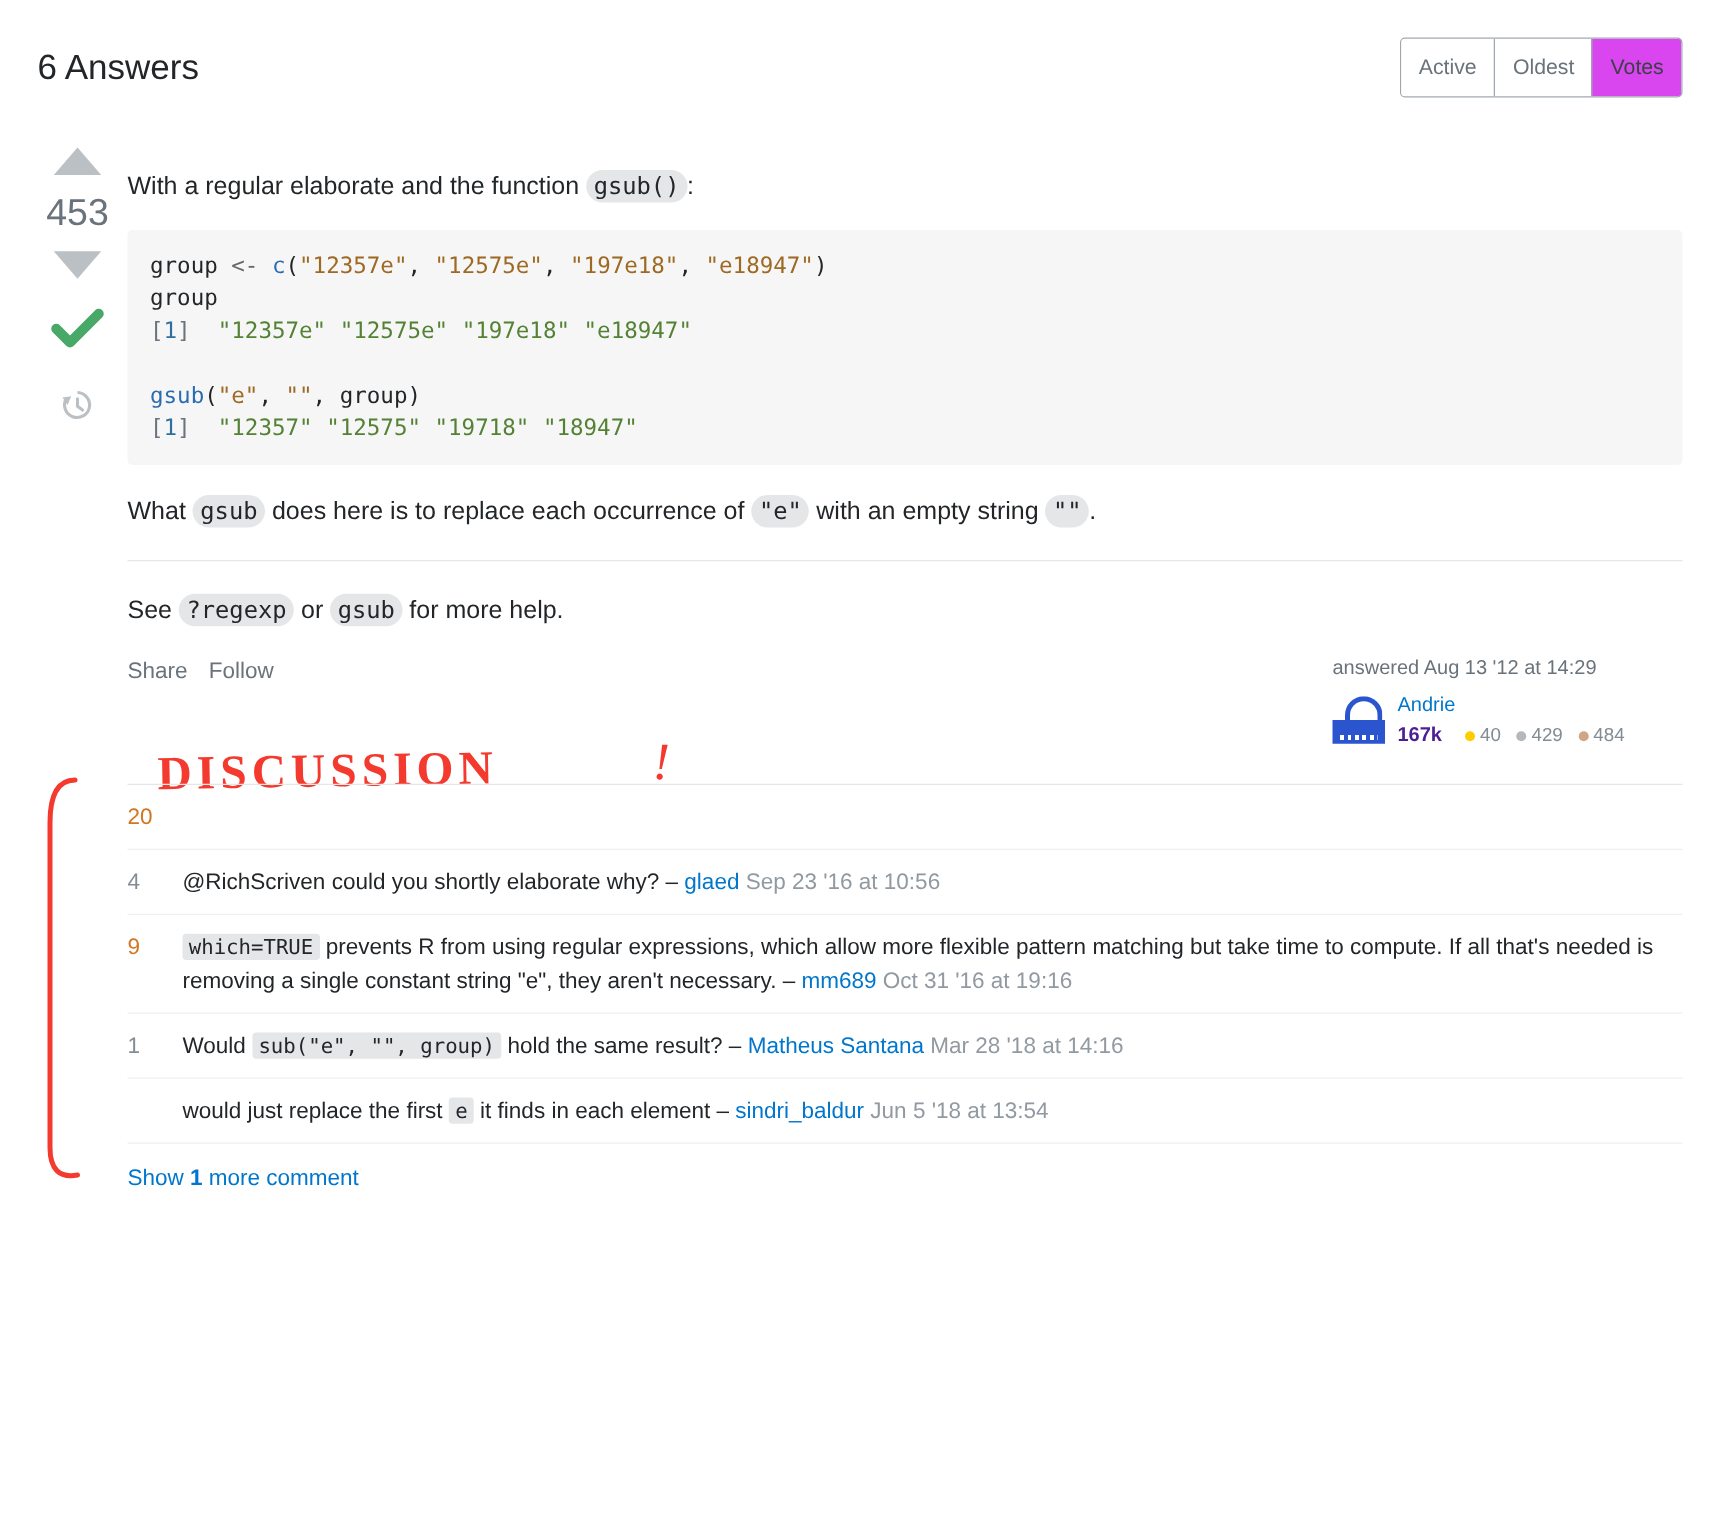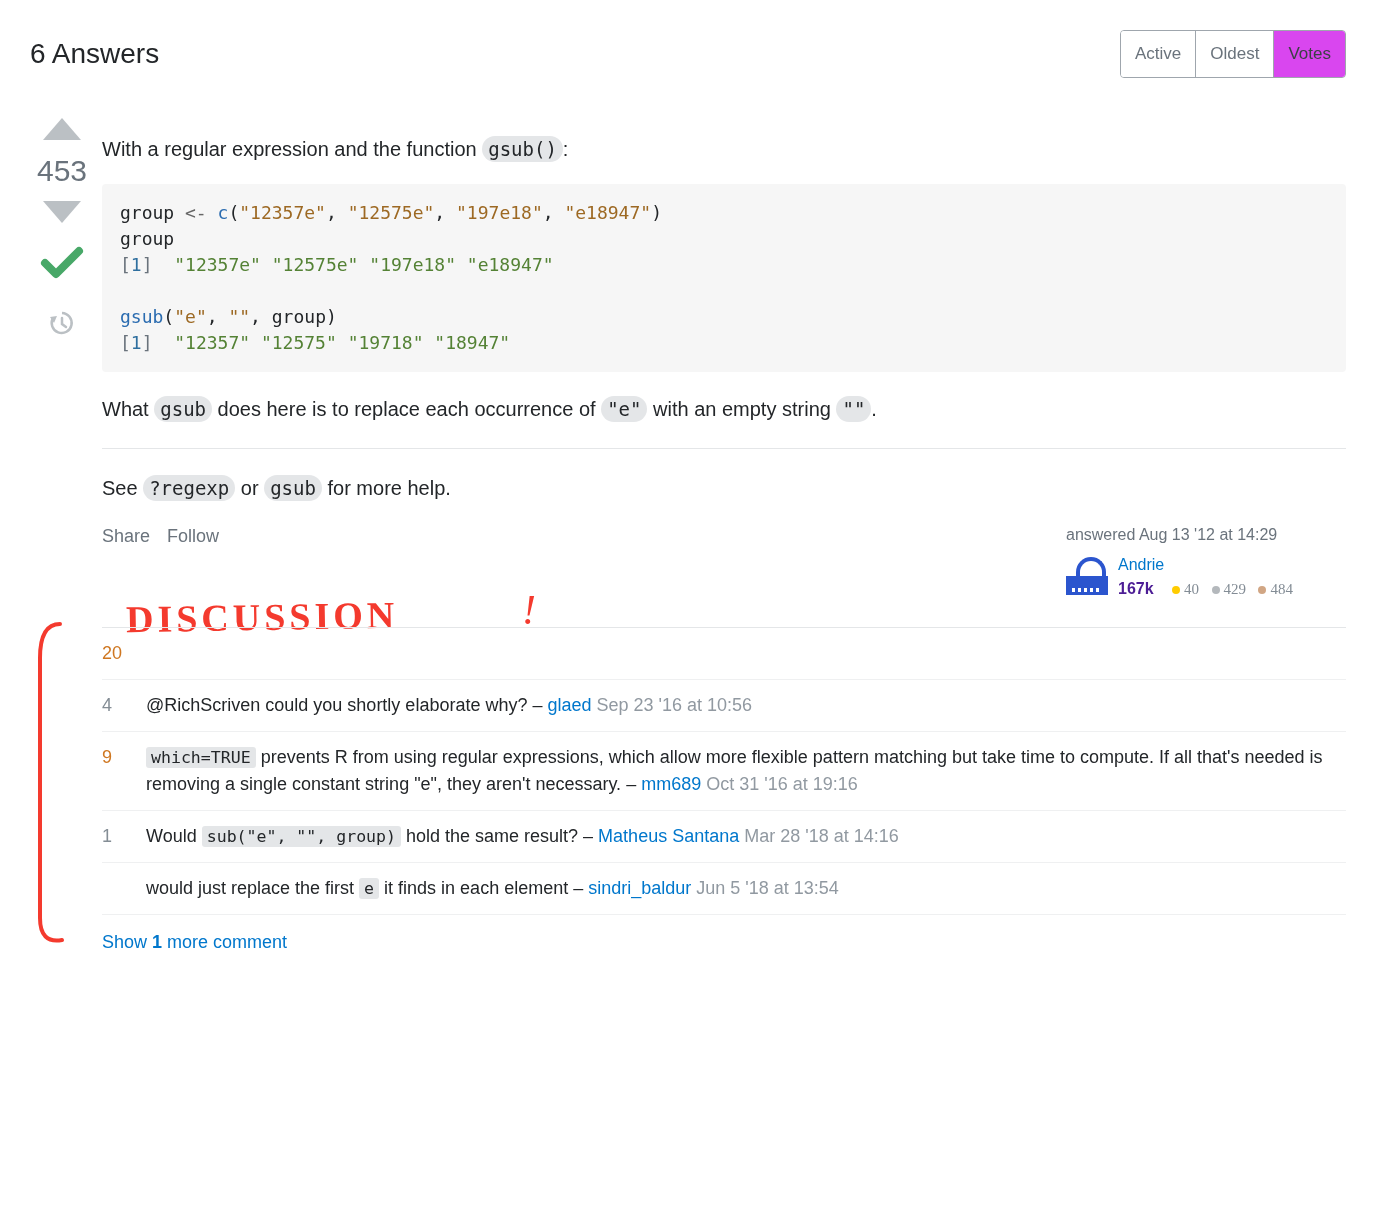--- a/index.html
+++ b/index.html
@@ -116,21 +116,21 @@
   .avatar::after{
     content:"";
     position:absolute;
     bottom:3px; left:6px; right:6px; height:4px;
     background: repeating-linear-gradient(90deg,#fff 0 3px,#2b55ce 3px 6px);
   }
   .userlink { color: #0077cc; }
   .rep { color: #4c1d95; font-weight: 700; margin-right: 6px; }
   .badge-dot { display:inline-block; width:8px; height:8px; border-radius:50%; margin: 0 4px 0 8px; vertical-align: middle;}
   .gold{background:#ffcc00;} .silver{background:#b4b8bc;} .bronze{background:#d1a684;}
-  .badge-num{color:#838c95; font-size:15px;font-family:Liberation Serif, serif;}
+  .badge-num{color:#838c95; font-size:15px;}
   .comments { margin-top: 26px; border-top: 1px solid #e4e6e8; }
   .comment {
     display: flex;
     gap: 14px;
     padding: 12px 0;
     border-bottom: 1px solid #eff0f1;
     font-size: 18px;
   }
   .comment .cscore {
     width: 30px;
@@ -208,21 +208,21 @@
       <svg width="28" height="28" viewBox="0 0 28 28">
           <path d="M14 4 a10 10 0 1 1 -9 5" stroke="#bbc0c4" stroke-width="2.5" fill="none"></path>
           <polygon points="2,8 9,7 6,14" fill="#bbc0c4"></polygon>
           <path d="M14 9 v6 l4 3" stroke="#bbc0c4" stroke-width="2.5" fill="none" stroke-linecap="round"></path>
         </svg>
     </div>
   </div>
 
   <div class="answer-body">
     <p class="prose">
-      <span>With a regular expression and the function </span><code class="inline">gsub()</code><span>:</span>
+      <span>With a regular elaborate and the function </span><code class="inline">gsub()</code><span>:</span>
     </p>
 
     <pre class="codeblock"><span>group </span><span class="tok-op">&lt;-</span><span> </span><span class="tok-fn">c</span><span>(</span><span class="tok-str">"12357e"</span>, <span class="tok-str">"12575e"</span>, <span class="tok-str">"197e18"</span>, <span class="tok-str">"e18947"</span><span>)</span>
 <span>group</span>
 <span class="tok-out">[<span class="tok-num">1</span>]</span><span>  </span><span class="tok-out-str">"12357e"</span> <span class="tok-out-str">"12575e"</span> <span class="tok-out-str">"197e18"</span> <span class="tok-out-str">"e18947"</span>
 
 <span class="tok-fn">gsub</span><span>(</span><span class="tok-str">"e"</span>, <span class="tok-str">""</span>, <span>group</span><span>)</span>
 <span class="tok-out">[<span class="tok-num">1</span>]</span><span>  </span><span class="tok-out-str">"12357"</span> <span class="tok-out-str">"12575"</span> <span class="tok-out-str">"19718"</span> <span class="tok-out-str">"18947"</span></pre>
 
     <p class="prose">

